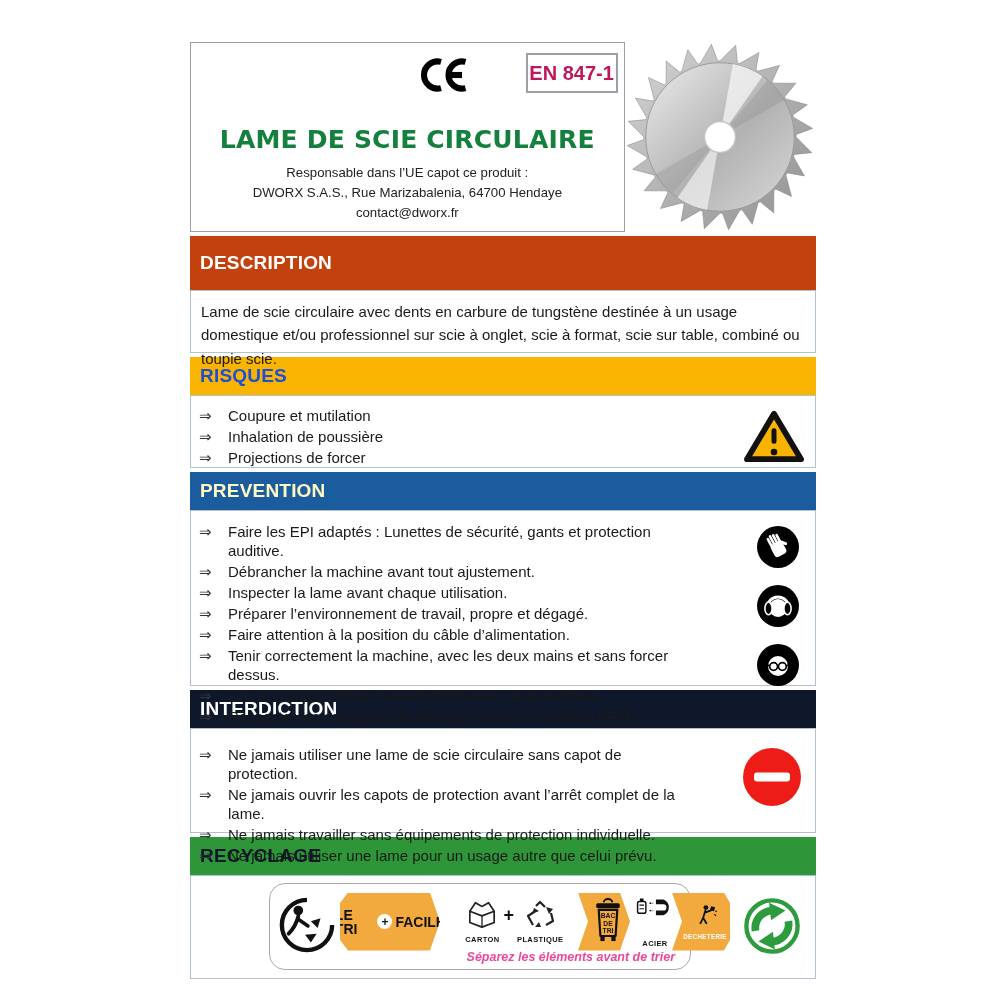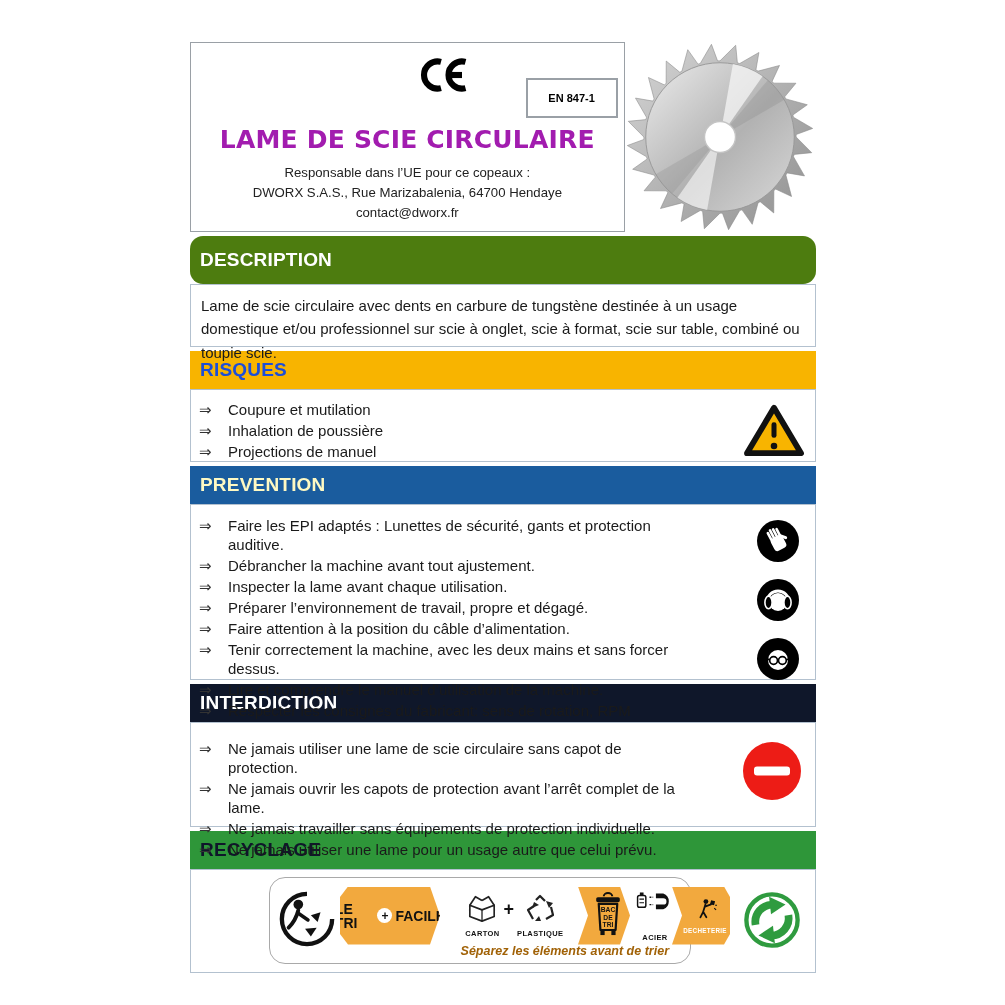--- a/index.html
+++ b/index.html
@@ -4,29 +4,29 @@
 <style>
   html,body{margin:0;padding:0;background:#fff;}
   .sheet{position:relative;width:1005px;height:1005px;background:#fff;overflow:hidden;
          font-family:"Liberation Sans",sans-serif;color:#1a1a1a;}
   .content{position:absolute;left:190px;top:42px;width:626px;}
   
   .header-row{display:flex;height:190px;margin-bottom:4px;}
   .header-box{position:relative;width:434px;border:1px solid #9aa0a6;background:#fff;}
   .ce-wrap{position:absolute;top:12px;right:148px;}
   .std-badge{position:absolute;top:10px;right:6px;width:88px;height:36px;border:2px solid #9aa0a6;
-             display:flex;align-items:center;justify-content:center;font-weight:bold;font-size:11px;color:#000000;margin-top:25px;}
+             display:flex;align-items:center;justify-content:center;font-weight:bold;font-size:20px;color:#be185d;}
   .title{position:absolute;top:82px;left:0;right:0;text-align:center;
-         font-family:"DejaVu Sans",sans-serif;font-weight:800;font-size:25px;letter-spacing:.2px;color:#a21caf;}
+         font-family:"DejaVu Sans",sans-serif;font-weight:800;font-size:25px;letter-spacing:.2px;color:#15803d;}
   .addr{position:absolute;top:120px;left:0;right:0;text-align:center;font-size:13.2px;line-height:1.5;color:#222;}
   .blade-box{position:relative;width:192px;height:190px;display:flex;align-items:center;justify-content:center;}
   
   .bar{height:38px;display:flex;align-items:center;padding-left:10px;
        font-weight:bold;font-size:19px;letter-spacing:.2px;}
-  .bar-desc{height:48px;background:#4d7c0f;color:#fff;border-radius:13px;}
+  .bar-desc{height:54px;background:#c2410c;color:#fff;}
   .bar-risques{background:#F8B400;color:#1d4ed8;}
   .bar-prev{background:#1A5C9E;color:#fef9c3;}
   .bar-inter{background:#0f172a;color:#fff;}
   .bar-recy{background:#2E9639;color:#0f172a;}
   .body{position:relative;border:1px solid #b3c1cf;background:#fff;margin-bottom:4px;}
   .body-desc{height:63px;padding:9px 10px 0 10px;font-size:15px;line-height:1.55;box-sizing:border-box;}
   .body-risques{height:73px;padding-top:10px;box-sizing:border-box;}
   .body-prev{height:176px;padding-top:11px;box-sizing:border-box;}
   .body-inter{height:105px;padding-top:16px;box-sizing:border-box;}
   .body-recy{height:102px;margin-bottom:0;}
@@ -49,42 +49,42 @@
   .seg-dech{width:58px;background:#F2A93E;z-index:3;margin-left:-10px;padding-left:8px;flex-direction:column;gap:2px;
             clip-path:polygon(0 0,calc(100% - 6px) 0,100% 18%,100% 82%,calc(100% - 6px) 100%,0 100%);}
   .letri-inner{display:flex;flex-direction:row;gap:20px;color:#111;font-weight:800;font-size:14px;line-height:1;}
   .letri-row{display:flex;align-items:center;gap:3px;}
   .plus-badge{width:15px;height:15px;border-radius:50%;background:#fff;color:#111;display:flex;align-items:center;
               justify-content:center;font-size:12px;font-weight:800;}
   .pict{display:flex;flex-direction:column;align-items:center;gap:2px;}
   .pict-label{font-size:7.5px;font-weight:bold;letter-spacing:.4px;color:#111;}
   .pict-plus{font-size:18px;font-weight:800;color:#111;margin:0 3px 12px 3px;}
   .dech-label{font-size:6.3px;font-weight:bold;color:#fff;letter-spacing:.3px;}
-  .tri-note{position:absolute;right:21px;bottom:5px;font-size:12.5px;font-style:italic;font-weight:bold;color:#a16207;}
+  .tri-note{position:absolute;right:15px;bottom:5px;font-size:12.5px;font-style:italic;font-weight:bold;color:#ec4899;}
   .greendot{position:absolute;right:14px;top:21px;}
 </style>
 </head>
 <body>
 
 <div class="sheet">
 <div class="content">
 
   <div class="header-row">
     <div class="header-box">
       <span class="ce-wrap" aria-label="CE">
         <svg width="56" height="40" viewBox="0 0 64 40">
           <path d="M24,5 A15.5,15.5 0 1 0 24,35" fill="none" stroke="#000" stroke-width="7"></path>
           <path d="M52,5 A15.5,15.5 0 1 0 52,35" fill="none" stroke="#000" stroke-width="7"></path>
           <path d="M33.5,20 H48" stroke="#000" stroke-width="7"></path>
         </svg>
       </span>
       <div class="std-badge">EN 847-1</div>
       <div class="title">LAME DE SCIE CIRCULAIRE</div>
       <div class="addr">
-        <div>Responsable dans l’UE pour ce copeaux :</div>
+        <div>Responsable dans l’UE capot ce produit :</div>
         <div>DWORX S.A.S., Rue Marizabalenia, 64700 Hendaye</div>
         <div>contact@dworx.fr</div>
       </div>
     </div>
     <div class="blade-box">
       <svg width="188" height="188" viewBox="0 0 200 200">
         <defs>
           <linearGradient id="gTeeth" x1="0" y1="0" x2="1" y2="1">
             <stop offset="0" stop-color="#d6d6d6"></stop>
                 <stop offset="1" stop-color="#8f8f8f"></stop>
@@ -116,21 +116,21 @@
     <div class="li">
       <span class="bullet">⇒</span>
       <span>Coupure et mutilation</span>
         </div>
     <div class="li">
       <span class="bullet">⇒</span>
       <span>Inhalation de poussière</span>
         </div>
     <div class="li">
       <span class="bullet">⇒</span>
-      <span>Projections de manuel</span>
+      <span>Projections de forcer</span>
         </div>
     <span class="side-icon" style="right:10px;top:13px;">
       <svg width="62" height="56" viewBox="0 0 64 58">
         <path d="M32,5 L60,52 L4,52 Z" fill="#F8B400" stroke="#111" stroke-width="6" stroke-linejoin="round"></path>
         <rect x="29.4" y="20" width="5.2" height="16" rx="2.4" fill="#111"></rect>
         <circle cx="32" cy="44.5" r="3.4" fill="#111"></circle>
       </svg>
     </span>
   </div>
 

